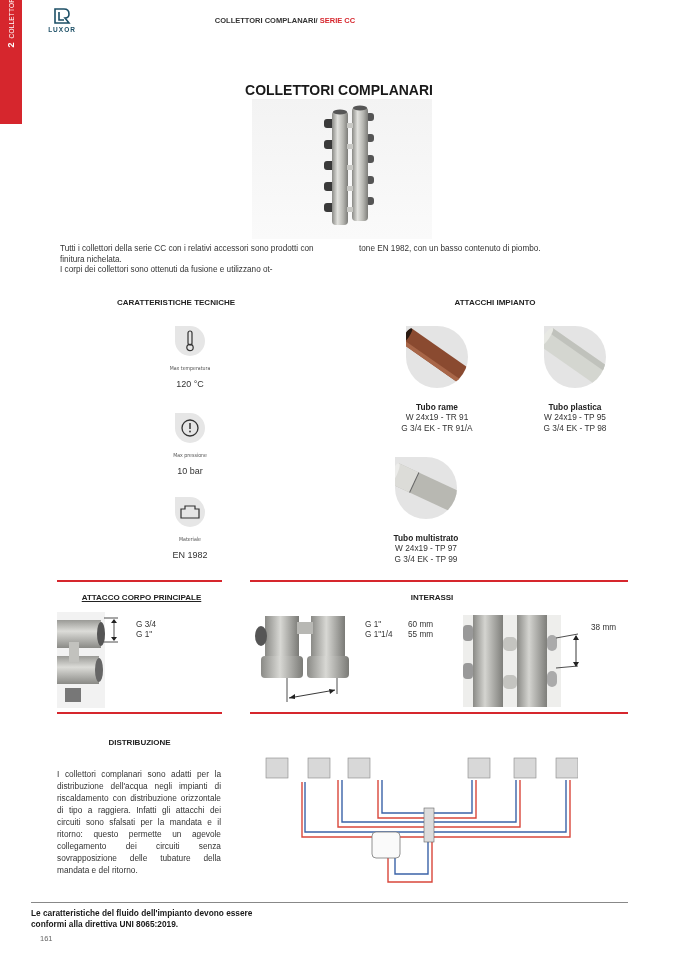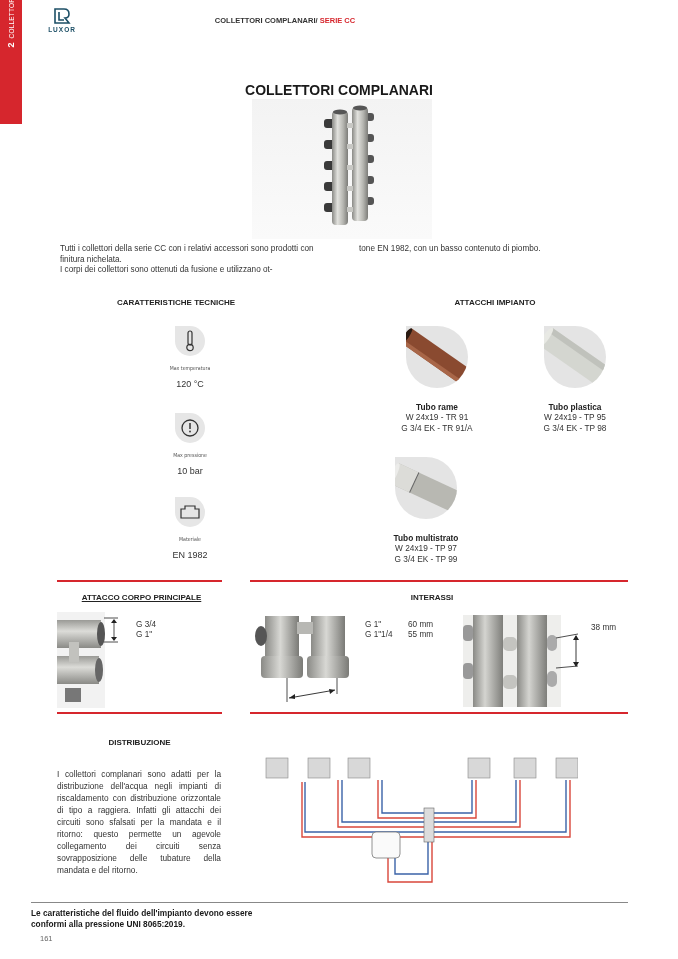--- a/index.html
+++ b/index.html
@@ -321,15 +321,15 @@
     <path d="M174 88 V130 H130 V102" stroke="#d9473b"></path>
     <path d="M170 88 V122 H137 V102" stroke="#3b63a8"></path>
   </g>
   <rect x="166" y="56" width="10" height="34" fill="#dcdcdc" stroke="#666" stroke-width="0.6"></rect>
   <rect x="114" y="80" width="28" height="26" rx="4" fill="#fafafa" stroke="#777" stroke-width="0.8"></rect>
 </svg>
 
 <div class="grayline" style="left:31px; width:597px; top:902px;"></div>
 <div class="footer-note">
   <div>Le caratteristiche del fluido dell'impianto devono essere</div>
-  <div>conformi alla pressione UNI 8065:2019.</div>
+  <div>conformi alla direttiva UNI 8065:2019.</div>
 </div>
 <div class="page-num">161</div>
 
 </body></html>

